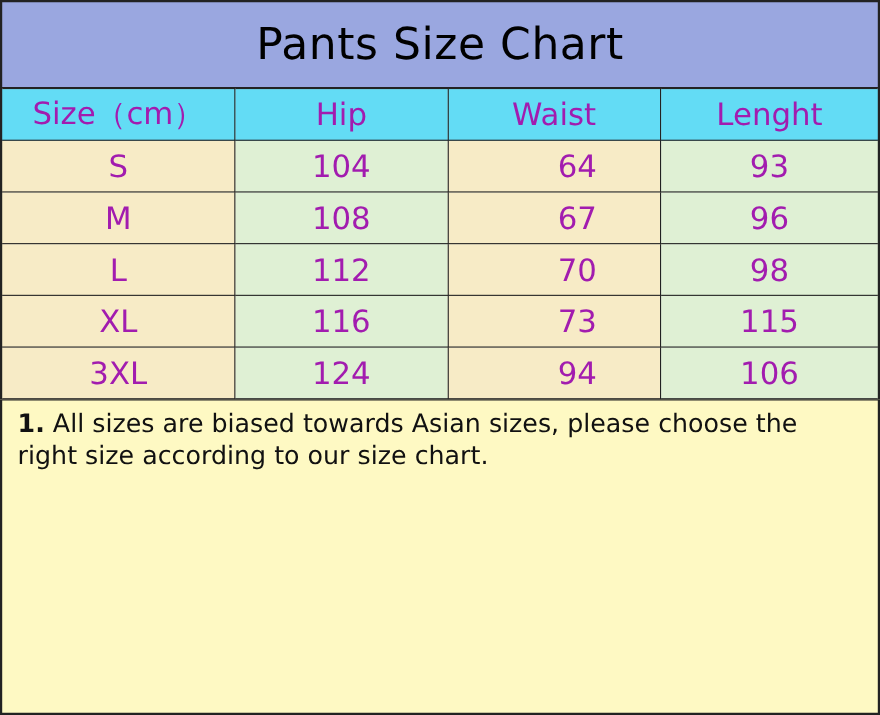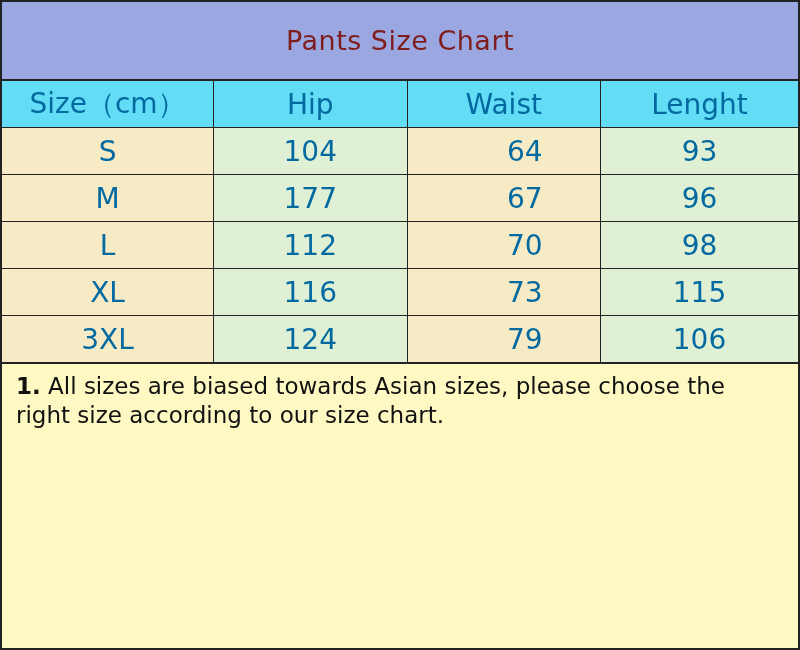--- a/index.html
+++ b/index.html
@@ -27,24 +27,24 @@
     background: #9aa7e0;
     border: 2px solid #222222;
     border-bottom: 1px solid #222222;
     box-sizing: border-box;
     height: 80px;
     display: flex;
     align-items: center;
     justify-content: center;
   }
   .title-bar .title-text {
-    font-size: 27px;
+    font-size: 40px;
     font-weight: 400;
     letter-spacing: 0.5px;
-    color: #7f1d1d;
+    color: #000000;
     line-height: 1;
   }
 
   table.size-table {
     border-collapse: collapse;
     table-layout: fixed;
     width: 800px;
     border-left: 2px solid #222222;
     border-right: 2px solid #222222;
   }
@@ -52,21 +52,21 @@
   table.size-table col.c1 { width: 193px; }
   table.size-table col.c2 { width: 193px; }
   table.size-table col.c3 { width: 198px; }
 
   table.size-table th,
   table.size-table td {
     border: 1px solid #222222;
     text-align: center;
     font-weight: 400;
     font-size: 28px;
-    color: #0369a1;
+    color: #a21caf;
     height: 46px;
     padding: 0;
   }
 
   thead th {
     background: #63dcf5;
     font-size: 29px;
     height: 48px;
   }
   thead th.hdr-size { background: #63dcf5; }
@@ -120,40 +120,40 @@
     </thead>
     <tbody>
       <tr>
         <td class="col-size">S</td>
         <td class="col-hip">104</td>
         <td class="col-waist">64</td>
         <td class="col-length">93</td>
       </tr>
       <tr>
         <td class="col-size">M</td>
-        <td class="col-hip">177</td>
+        <td class="col-hip">108</td>
         <td class="col-waist">67</td>
         <td class="col-length">96</td>
       </tr>
       <tr>
         <td class="col-size">L</td>
         <td class="col-hip">112</td>
         <td class="col-waist">70</td>
         <td class="col-length">98</td>
       </tr>
       <tr>
         <td class="col-size">XL</td>
         <td class="col-hip">116</td>
         <td class="col-waist">73</td>
         <td class="col-length">115</td>
       </tr>
       <tr>
         <td class="col-size">3XL</td>
         <td class="col-hip">124</td>
-        <td class="col-waist">79</td>
+        <td class="col-waist">94</td>
         <td class="col-length">106</td>
       </tr>
     </tbody>
   </table>
 
   <div class="notes">
     <p class="note">
       <span class="note-num">1.</span><span> All sizes are biased towards Asian sizes, please choose the right size according to our size chart.</span>
     </p>
   </div>

